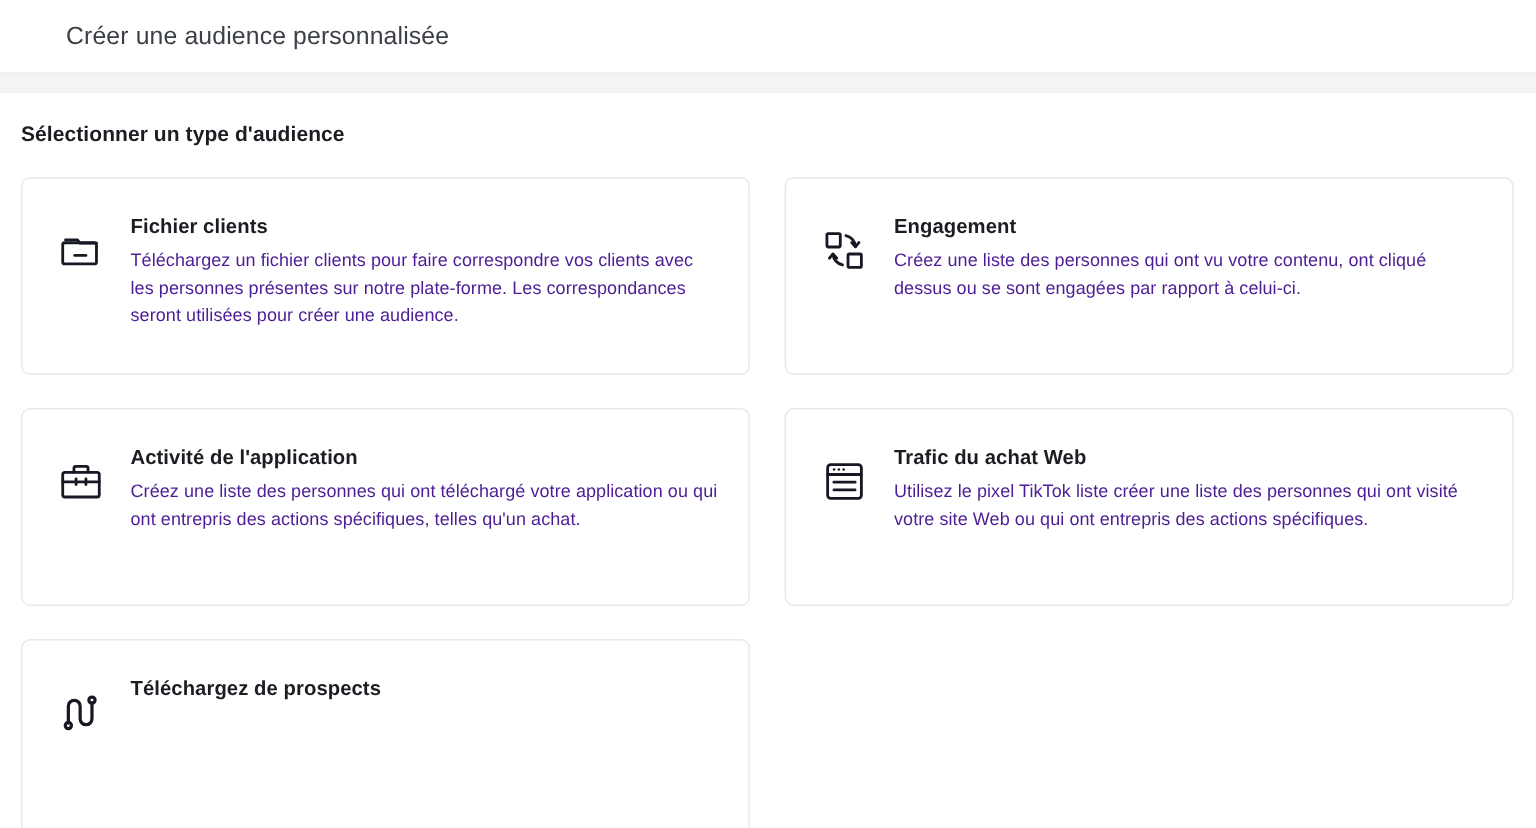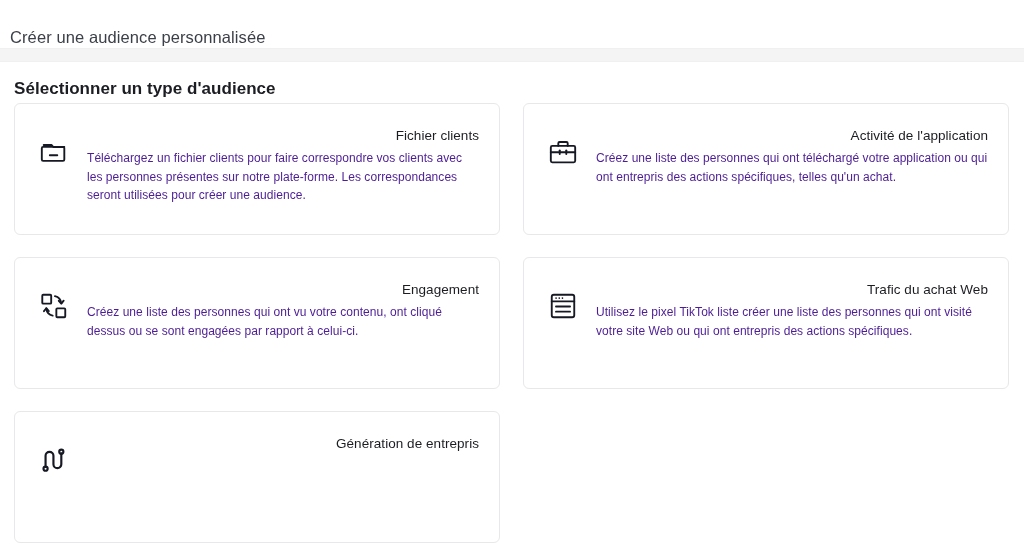--- a/index.html
+++ b/index.html
@@ -21,23 +21,24 @@
     position: relative;
     width: 1024px;
     height: 552px;
     background: #ffffff;
   }
 
   
   .header {
     height: 48px;
     display: flex;
-    align-items: flex-end;
-    padding: 0 10px;
-    background: #ffffff;
+    align-items: center;
+    padding: 0 24px;
+    background: #ffffff;
+    margin-left: 20px;
   }
 
   .header-title {
     font-size: 16.5px;
     line-height: 22px;
     color: #3b3f47;
     font-weight: 400;
     letter-spacing: .1px;
   }
 
@@ -49,25 +50,25 @@
     border-bottom: 1px solid #f0f0f1;
   }
 
   
   .content {
     padding: 18px 14px 0 14px;
     background: #ffffff;
   }
 
   .section-label {
-    font-size: 17px;
+    font-size: 14px;
     line-height: 18px;
     font-weight: 700;
     color: #1c1d22;
-    margin-bottom: 5px;
+    margin-bottom: 20px;
     letter-spacing: .05px;
   }
 
   .card-grid {
     display: grid;
     grid-template-columns: 486px 486px;
     column-gap: 23px;
     row-gap: 22px;
   }
 
@@ -94,25 +95,24 @@
     margin-left: 2px;
   }
 
   .card-icon svg { display: block; }
 
   .card-body { padding-top: 0; flex: 1 1 auto; min-width: 0; }
 
   .card-title {
     font-size: 13.5px;
     line-height: 20px;
-    font-weight: 400;
+    font-weight: 700;
     color: #1c1d22;
     margin-bottom: 3px;
     letter-spacing: .05px;
-    text-align: right;
   }
 
   .card-desc {
     font-size: 12px;
     line-height: 18.5px;
     color: #4c1d95;
     max-width: 392px;
     letter-spacing: .05px;
   }
 
@@ -145,47 +145,47 @@
         </span>
         <div class="card-body">
           <div class="card-title">Fichier clients</div>
           <div class="card-desc">Téléchargez un fichier clients pour faire correspondre vos clients avec les personnes présentes sur notre plate-forme. Les correspondances seront utilisées pour créer une audience.</div>
         </div>
       </div>
 
       <div class="card">
         <span class="card-icon">
           <svg width="30" height="30" viewBox="0 0 32 32" fill="none" stroke="#161823" stroke-width="2" stroke-linecap="round" stroke-linejoin="round">
-            <rect x="3" y="9.5" width="26" height="17.5" rx="1.6"></rect>
-            <path d="M11 9.5V6.6c0-.7.6-1.3 1.3-1.3h7.4c.7 0 1.3.6 1.3 1.3v2.9"></path>
-            <path d="M3 16.2h26"></path>
-            <path d="M12.5 14.2v4"></path>
-            <path d="M19.5 14.2v4"></path>
-          </svg>
-        </span>
-        <div class="card-body">
-          <div class="card-title">Activité de l'application</div>
-          <div class="card-desc">Créez une liste des personnes qui ont téléchargé votre application ou qui ont entrepris des actions spécifiques, telles qu'un achat.</div>
-        </div>
-      </div>
-
-      <div class="card">
-        <span class="card-icon">
-          <svg width="30" height="30" viewBox="0 0 32 32" fill="none" stroke="#161823" stroke-width="2" stroke-linecap="round" stroke-linejoin="round">
             <rect x="3.5" y="4" width="9.5" height="9.5" rx="1"></rect>
             <rect x="18.5" y="18.5" width="9.5" height="9.5" rx="1"></rect>
             <path d="M17 5.5c4 1 6.3 3.6 6.8 7.6"></path>
             <path d="M21.1 10.4l2.7 3 2.5-3.1"></path>
             <path d="M14.6 26.3c-4-1-6.3-3.6-6.8-7.6"></path>
             <path d="M10.5 21.4l-2.7-3-2.5 3.1"></path>
           </svg>
         </span>
         <div class="card-body">
           <div class="card-title">Engagement</div>
           <div class="card-desc card-wide-desc">Créez une liste des personnes qui ont vu votre contenu, ont cliqué dessus ou se sont engagées par rapport à celui-ci.</div>
+        </div>
+      </div>
+
+      <div class="card">
+        <span class="card-icon">
+          <svg width="30" height="30" viewBox="0 0 32 32" fill="none" stroke="#161823" stroke-width="2" stroke-linecap="round" stroke-linejoin="round">
+            <rect x="3" y="9.5" width="26" height="17.5" rx="1.6"></rect>
+            <path d="M11 9.5V6.6c0-.7.6-1.3 1.3-1.3h7.4c.7 0 1.3.6 1.3 1.3v2.9"></path>
+            <path d="M3 16.2h26"></path>
+            <path d="M12.5 14.2v4"></path>
+            <path d="M19.5 14.2v4"></path>
+          </svg>
+        </span>
+        <div class="card-body">
+          <div class="card-title">Activité de l'application</div>
+          <div class="card-desc">Créez une liste des personnes qui ont téléchargé votre application ou qui ont entrepris des actions spécifiques, telles qu'un achat.</div>
         </div>
       </div>
 
       <div class="card">
         <span class="card-icon">
           <svg width="30" height="30" viewBox="0 0 32 32" fill="none" stroke="#161823" stroke-width="2" stroke-linecap="round" stroke-linejoin="round">
             <rect x="4" y="4" width="24" height="24" rx="2.2"></rect>
             <path d="M4 11h24"></path>
             <circle cx="8.6" cy="7.5" r=".9" fill="#161823" stroke="none"></circle>
             <circle cx="12" cy="7.5" r=".9" fill="#161823" stroke="none"></circle>
@@ -202,19 +202,19 @@
 
       <div class="card">
         <span class="card-icon">
           <svg width="30" height="30" viewBox="0 0 32 32" fill="none" stroke="#161823" stroke-width="2.3" stroke-linecap="round" stroke-linejoin="round">
             <path d="M7 23.5V11.5a4.2 4.2 0 0 1 8.4 0v9a4.2 4.2 0 0 0 8.4 0V9"></path>
             <circle cx="7" cy="25.3" r="2.2"></circle>
             <circle cx="23.8" cy="7.2" r="2.2"></circle>
           </svg>
         </span>
         <div class="card-body">
-          <div class="card-title">Génération de entrepris</div>
+          <div class="card-title">Téléchargez de prospects</div>
         </div>
       </div>
 
     </div>
   </div>
 </div>
 
 </body></html>

